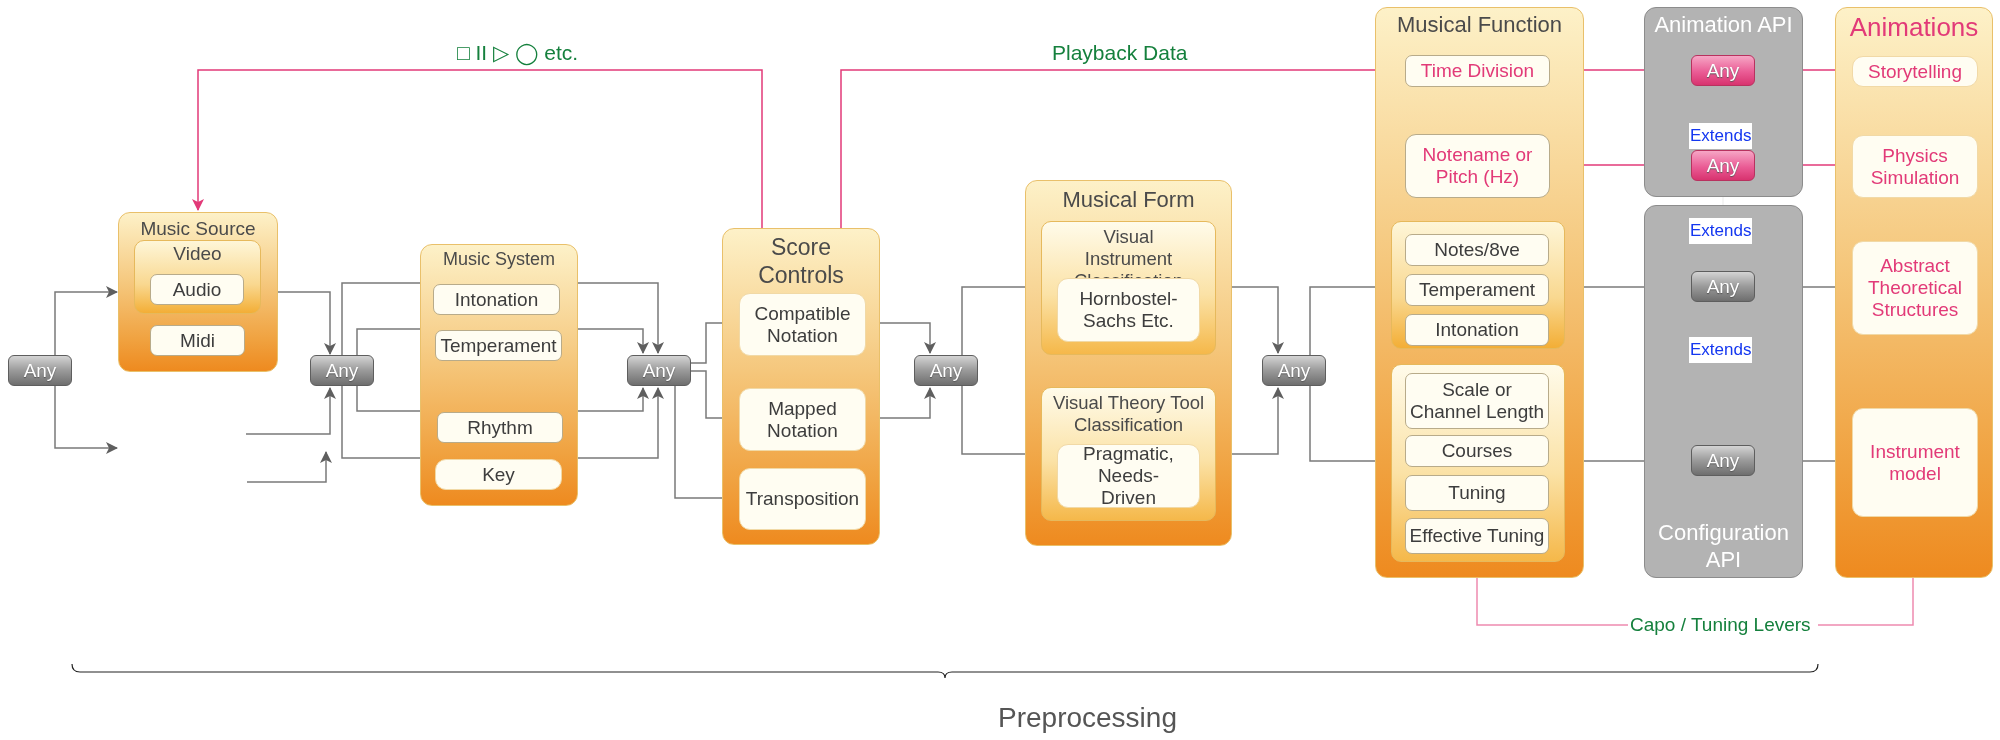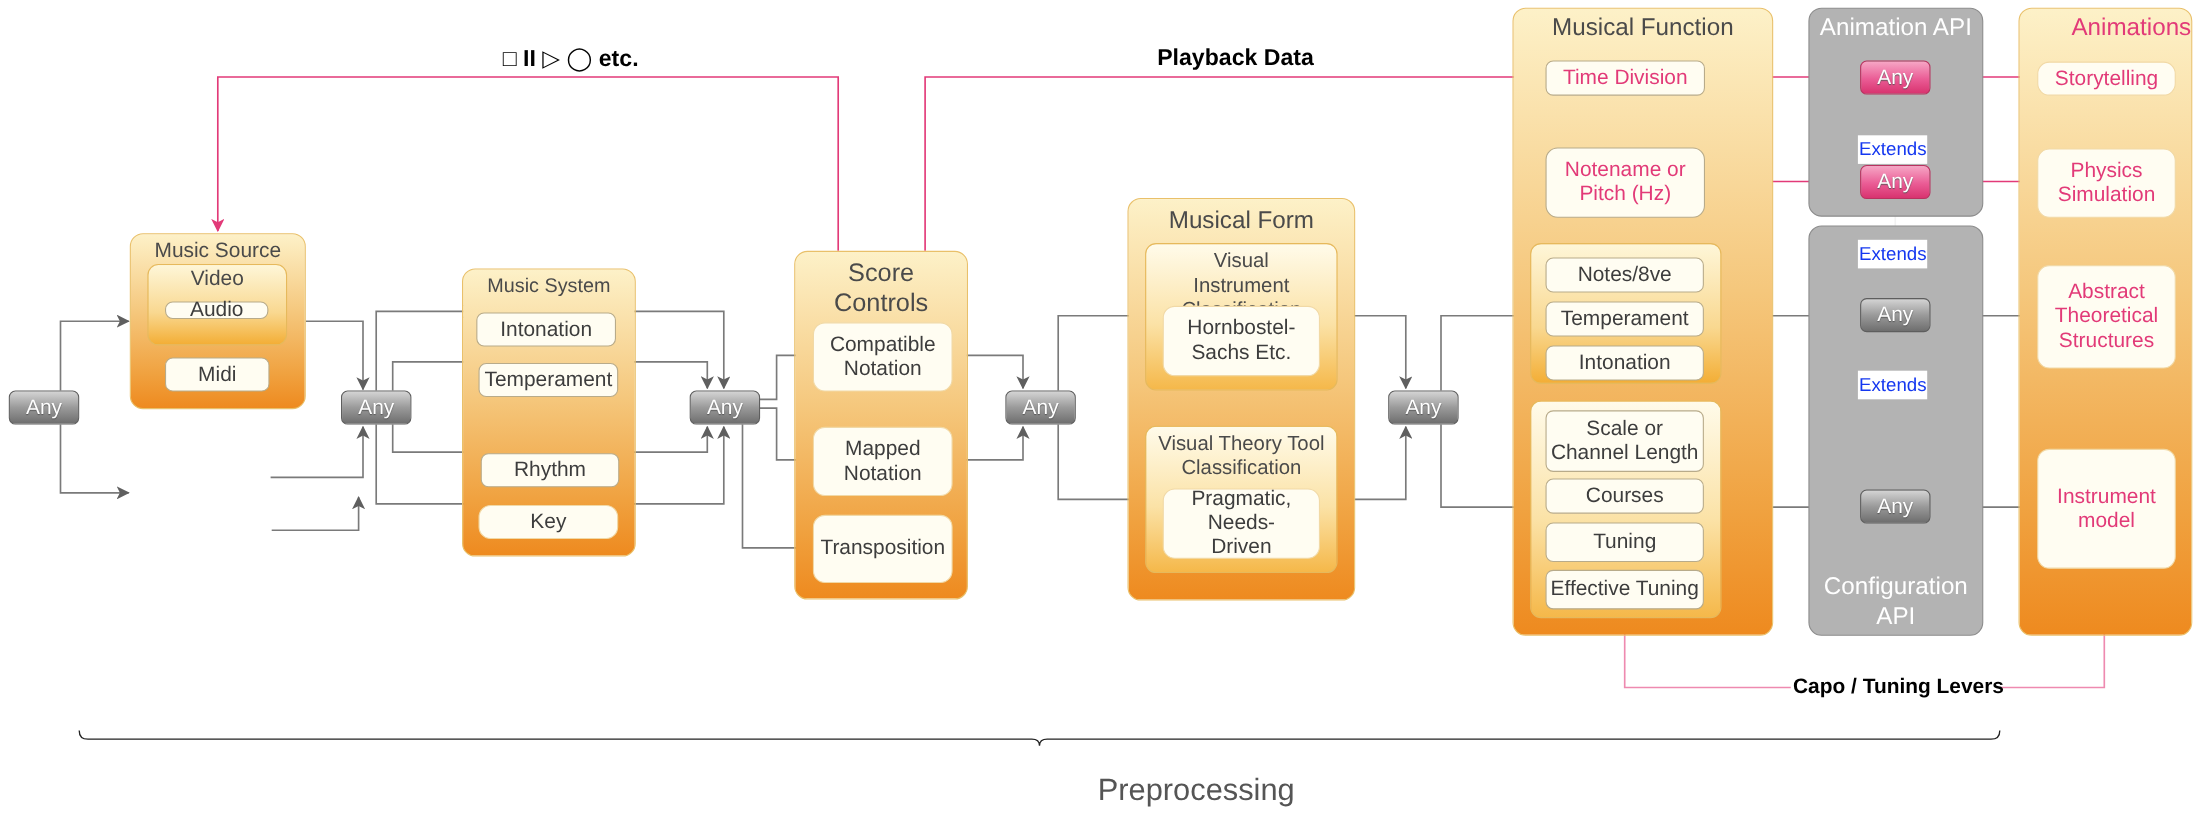--- a/index.html
+++ b/index.html
@@ -30,21 +30,21 @@
   .any.pinkany { background:linear-gradient(to bottom, #f6a6c5 0%, #ea5c95 55%, #d8336f 100%);
                  border-color:#b8325f; }
 
   .api { position:absolute; box-sizing:border-box; background:#b3b3b3; border:1.5px solid #8c8c8c;
          border-radius:12px; }
   .api .gtitle { color:#ffffff; }
 
   .extends { position:absolute; background:#ffffff; color:#1437f0; font-size:17px; padding:3px 1px;
              line-height:20px; }
 
-  .lbl-pink { position:absolute; color:#000000; font-size:21px; white-space:nowrap;font-weight:bold; }
+  .lbl-pink { position:absolute; color:#15803d; font-size:21px; white-space:nowrap; }
   .preproc { position:absolute; color:#555555; font-size:28px; }
 </style>
 </head>
 <body>
 
 <div id="canvas">
 
   <svg id="wires" viewBox="0 0 2000 740">
     <defs>
       <marker id="ag" markerWidth="12" markerHeight="12" refX="11" refY="6" orient="auto" markerUnits="userSpaceOnUse">
@@ -128,21 +128,21 @@
   <div class="any" style="left:8px;top:355px;">Any</div>
   <div class="any" style="left:310px;top:355px;">Any</div>
   <div class="any" style="left:627px;top:355px;">Any</div>
   <div class="any" style="left:914px;top:355px;">Any</div>
   <div class="any" style="left:1262px;top:355px;">Any</div>
 
   <div class="grp" style="left:118px;top:212px;width:160px;height:160px;">
     <div class="gtitle" style="top:5px;font-size:19px;">Music Source</div>
     <div class="grp grp-light" style="left:15px;top:27px;width:127px;height:74px;">
       <div class="gtitle" style="top:2px;font-size:19px;">Video</div>
-      <div class="item" style="left:15px;top:33px;width:94px;height:16px;">Audio</div>
+      <div class="item" style="left:15px;top:33px;width:94px;height:31px;">Audio</div>
     </div>
     <div class="item" style="left:31px;top:112px;width:95px;height:31px;">Midi</div>
   </div>
 
 
   <div class="grp" style="left:420px;top:244px;width:158px;height:262px;">
     <div class="gtitle" style="top:4px;font-size:18px;">Music System</div>
     <div class="item" style="left:12px;top:39px;width:127px;height:31px;">Intonation</div>
     <div class="item" style="left:14px;top:85px;width:127px;height:31px;">Temperament</div>
     <div class="item" style="left:16px;top:167px;width:126px;height:31px;">Rhythm</div>
@@ -161,21 +161,21 @@
     <div class="grp grp-light grp-inner-cream" style="left:15px;top:40px;width:175px;height:134px;">
       <div class="gtitle" style="top:4px;font-size:18.5px;line-height:22px;padding:0 16px;">Visual Instrument Classification</div>
       <div class="item soft" style="left:15px;top:56px;width:143px;height:64px;padding:0 28px;">Hornbostel-Sachs Etc.</div>
     </div>
     <div class="grp grp-light grp-inner-cream" style="left:15px;top:206px;width:175px;height:134px;">
       <div class="gtitle" style="top:4px;font-size:18.5px;line-height:22px;">Visual Theory Tool Classification</div>
       <div class="item soft" style="left:15px;top:56px;width:143px;height:64px;padding:0 18px;">Pragmatic, Needs-Driven</div>
     </div>
   </div>
 
-  <div class="grp" style="left:1375px;top:7px;width:237px;height:571px;">
+  <div class="grp" style="left:1375px;top:7px;width:209px;height:571px;">
     <div class="gtitle" style="top:4px;font-size:22px;">Musical Function</div>
     <div class="item pink" style="left:29px;top:47px;width:145px;height:32px;">Time Division</div>
     <div class="item pink soft" style="left:29px;top:126px;width:145px;height:64px;padding:0 16px;border-color:#b8ab8a;">Notename or Pitch (Hz)</div>
     <div class="grp grp-light" style="left:15px;top:213px;width:174px;height:128px;">
       <div class="item" style="left:13px;top:12px;width:144px;height:32px;">Notes/8ve</div>
       <div class="item" style="left:13px;top:52px;width:144px;height:32px;">Temperament</div>
       <div class="item" style="left:13px;top:92px;width:144px;height:32px;">Intonation</div>
     </div>
     <div class="grp grp-light grp-inner-cream" style="left:15px;top:356px;width:174px;height:198px;">
       <div class="item" style="left:13px;top:8px;width:144px;height:56px;padding:0 2px;">Scale or Channel Length</div>
@@ -196,21 +196,21 @@
   <div class="any pinkany" style="left:1691px;top:55px;">Any</div>
   <div class="any pinkany" style="left:1691px;top:150px;">Any</div>
   <div class="any" style="left:1691px;top:271px;">Any</div>
   <div class="any" style="left:1691px;top:445px;">Any</div>
 
   <div class="extends" style="left:1689px;top:123px;">Extends</div>
   <div class="extends" style="left:1689px;top:218px;">Extends</div>
   <div class="extends" style="left:1689px;top:337px;">Extends</div>
 
   <div class="grp" style="left:1835px;top:7px;width:158px;height:571px;">
-    <div class="gtitle" style="top:4px;font-size:22px;color:#e23a78;text-align:right;">Animations</div>
+    <div class="gtitle" style="top:4px;font-size:26px;color:#e23a78;">Animations</div>
     <div class="item pink soft" style="left:16px;top:48px;width:126px;height:31px;">Storytelling</div>
     <div class="item pink soft" style="left:16px;top:233px;width:126px;height:94px;padding:0 10px;">Abstract Theoretical Structures</div>
     <div class="item pink soft" style="left:16px;top:127px;width:126px;height:63px;padding:0 20px;">Physics Simulation</div>
     <div class="item pink soft" style="left:16px;top:400px;width:126px;height:109px;padding:0 8px;">Instrument model</div>
   </div>
 
   <div class="lbl-pink" style="left:1630px;top:614px;font-size:19px;">Capo / Tuning Levers</div>
 
   <div class="preproc" style="left:998px;top:702px;">Preprocessing</div>
 </div>

